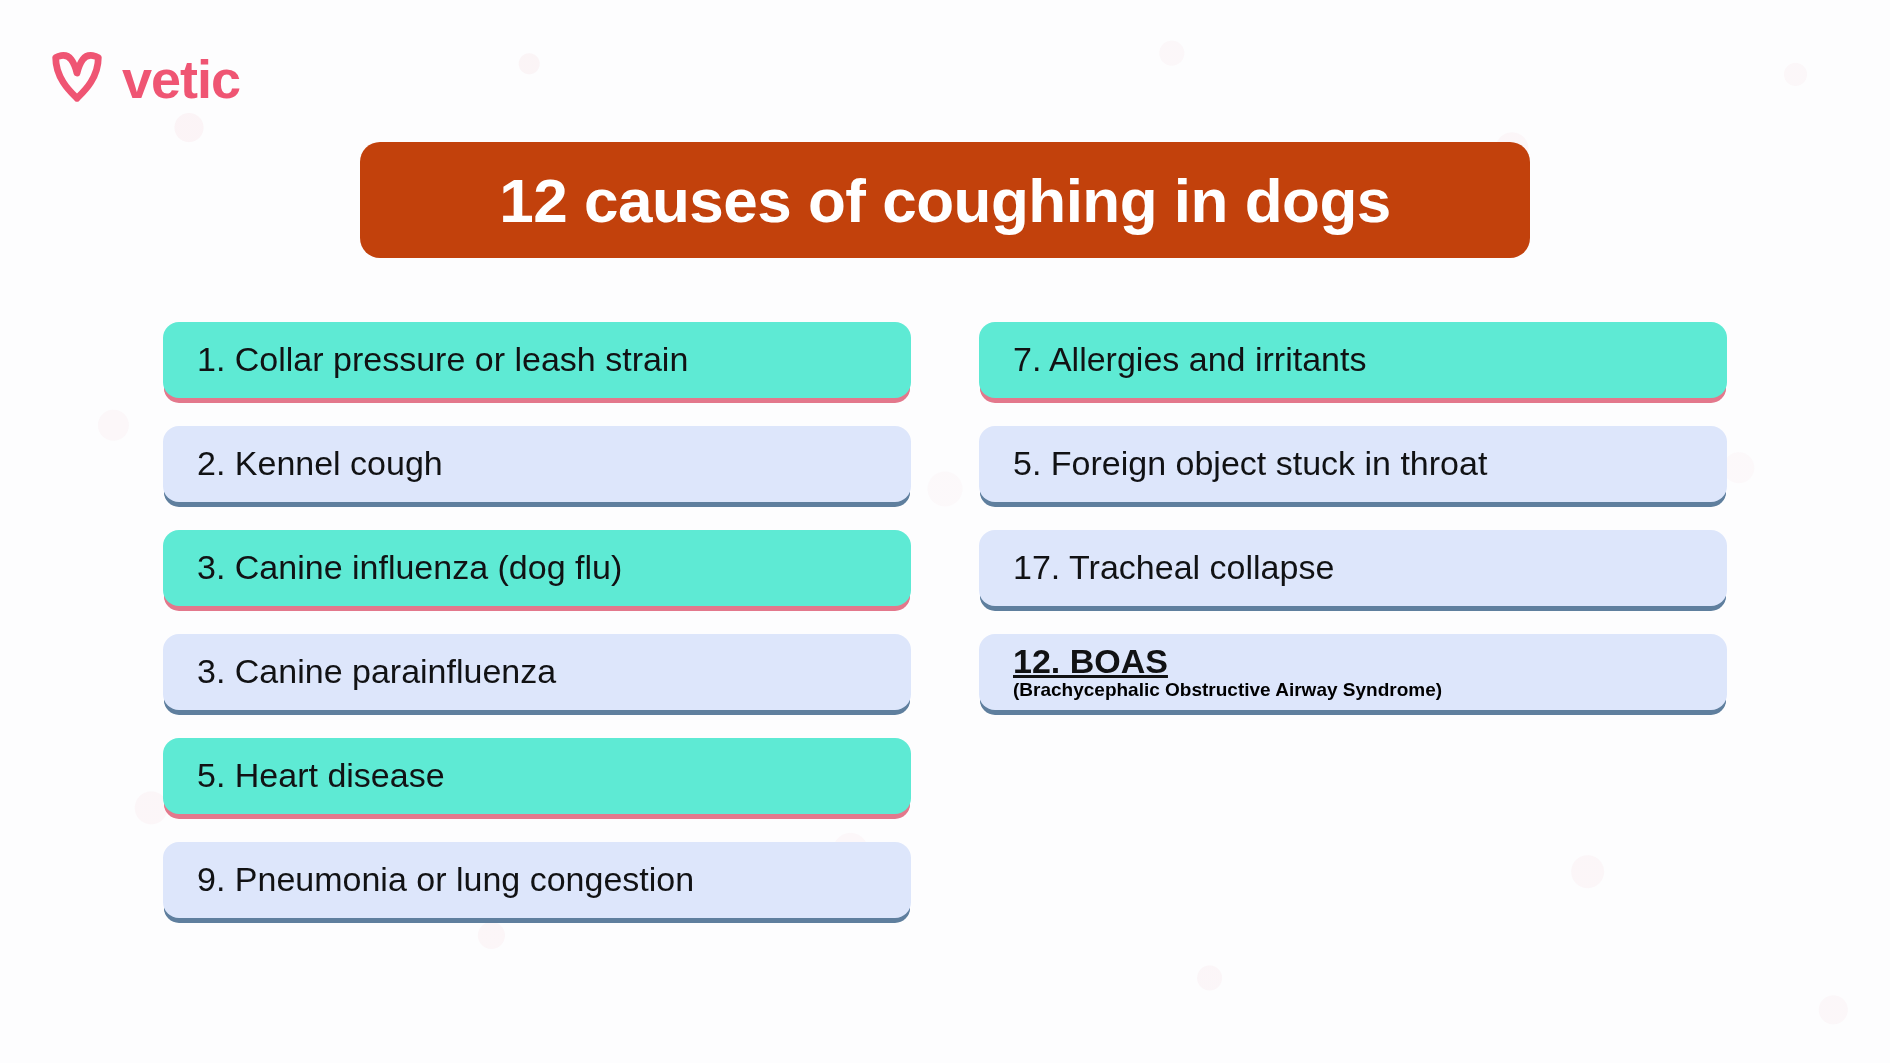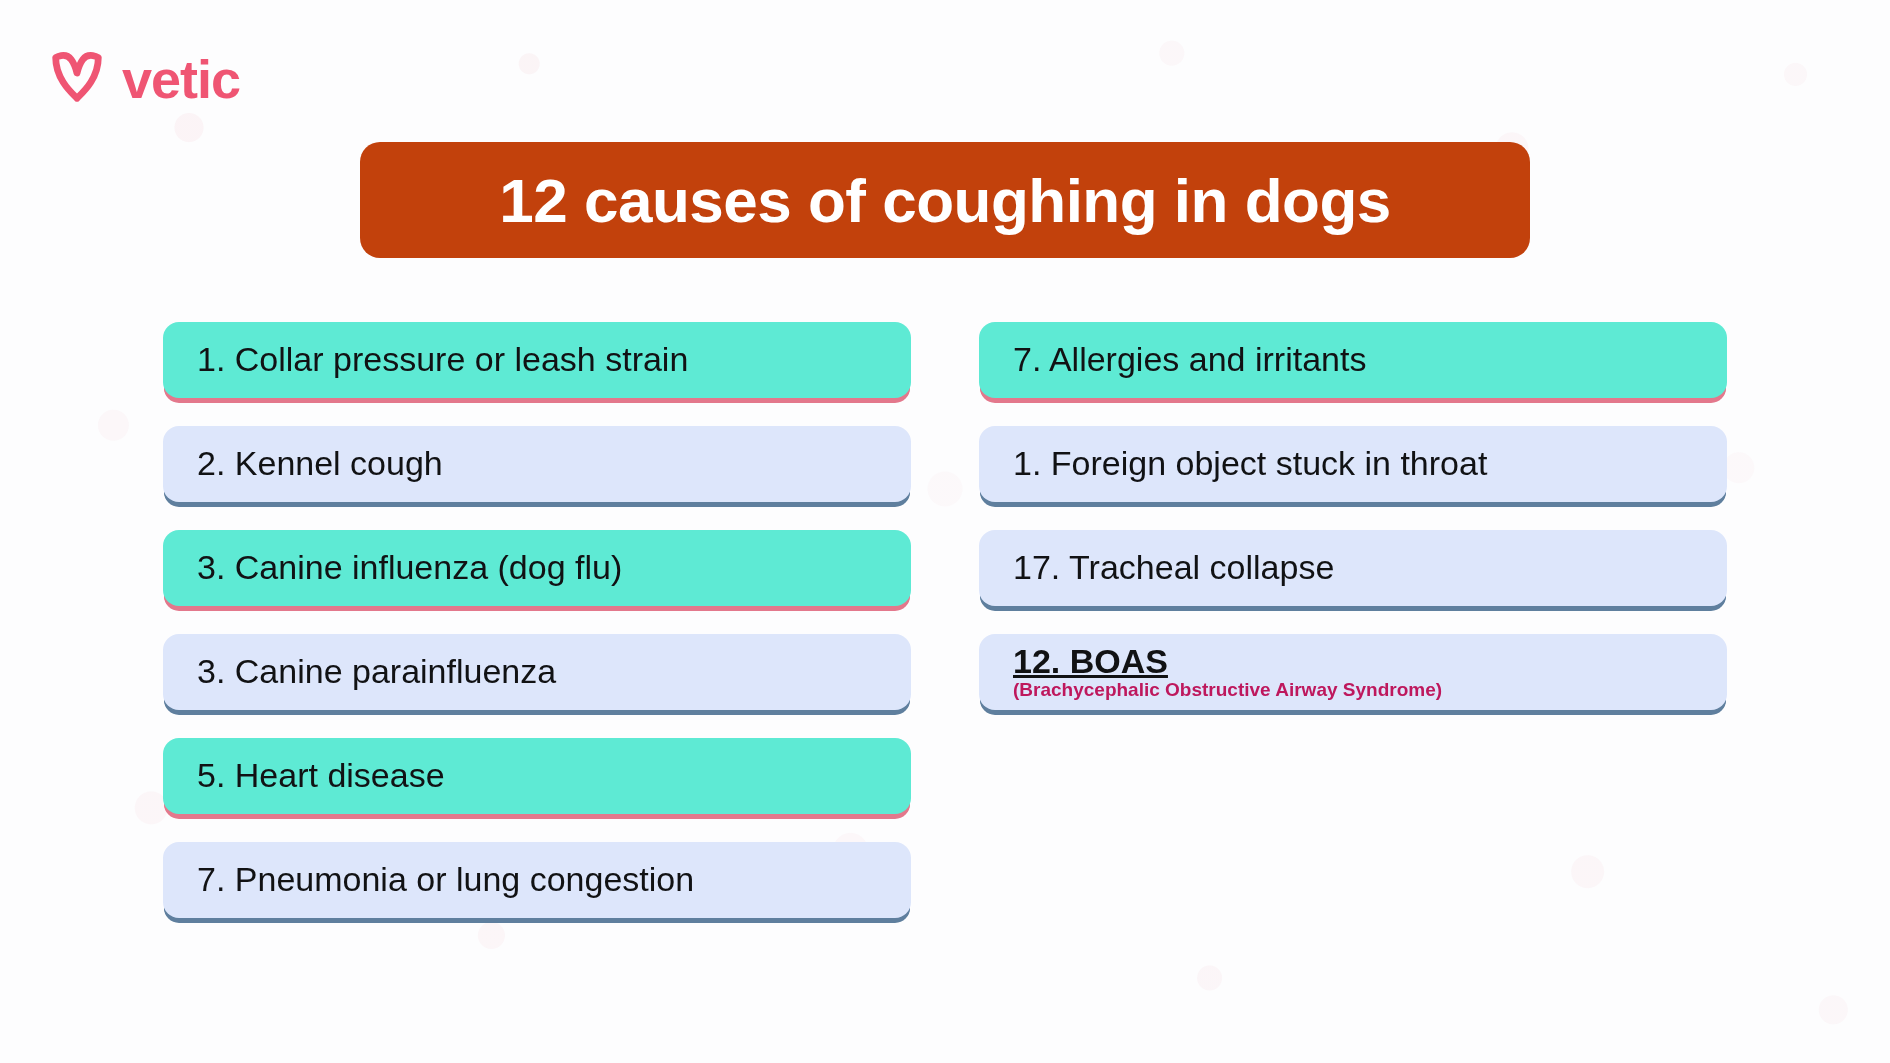--- a/index.html
+++ b/index.html
@@ -120,21 +120,21 @@
   }
   .item .stack {
     display: flex;
     flex-direction: column;
     justify-content: center;
     line-height: 1.05;
   }
   .item .sublabel {
     font-size: 19px;
     font-weight: bold;
-    color: #be185d;
+    color: #000000;
     white-space: nowrap;
     margin-top: 2px;
   }
   .item .label.tight { line-height: 1.0; font-weight: bold; font-size: 34px; text-decoration: underline; }
 
   
   .item.pink {
     background: #5eead4;
     box-shadow: 0 5px 0 -1px #e3788c, 0 6px 0 -1px #e3788c;
   }
@@ -208,34 +208,34 @@
         <span class="label">3. Canine parainfluenza</span>
       </div>
     </div>
     <div class="item-wrap">
       <div class="item pink">
         <span class="label">5. Heart disease</span>
       </div>
     </div>
     <div class="item-wrap">
       <div class="item blue">
-        <span class="label">7. Pneumonia or lung congestion</span>
+        <span class="label">9. Pneumonia or lung congestion</span>
       </div>
     </div>
   </div>
 
   <div class="column">
     <div class="item-wrap">
       <div class="item pink">
         <span class="label">7. Allergies and irritants</span>
       </div>
     </div>
     <div class="item-wrap">
       <div class="item blue">
-        <span class="label">1. Foreign object stuck in throat</span>
+        <span class="label">5. Foreign object stuck in throat</span>
       </div>
     </div>
     <div class="item-wrap">
       <div class="item blue">
         <span class="label">17. Tracheal collapse</span>
       </div>
     </div>
     <div class="item-wrap">
       <div class="item blue">
         <span class="stack">

